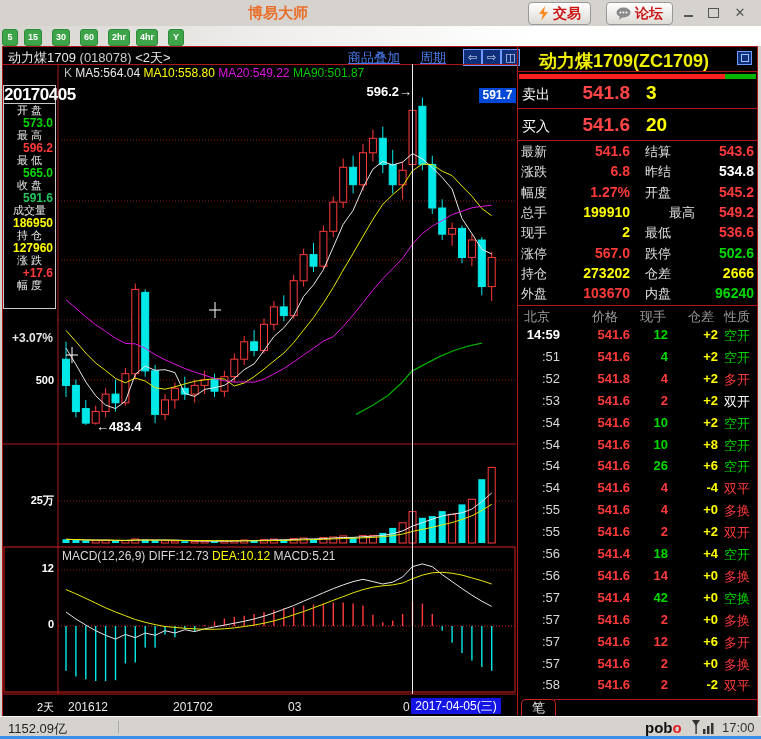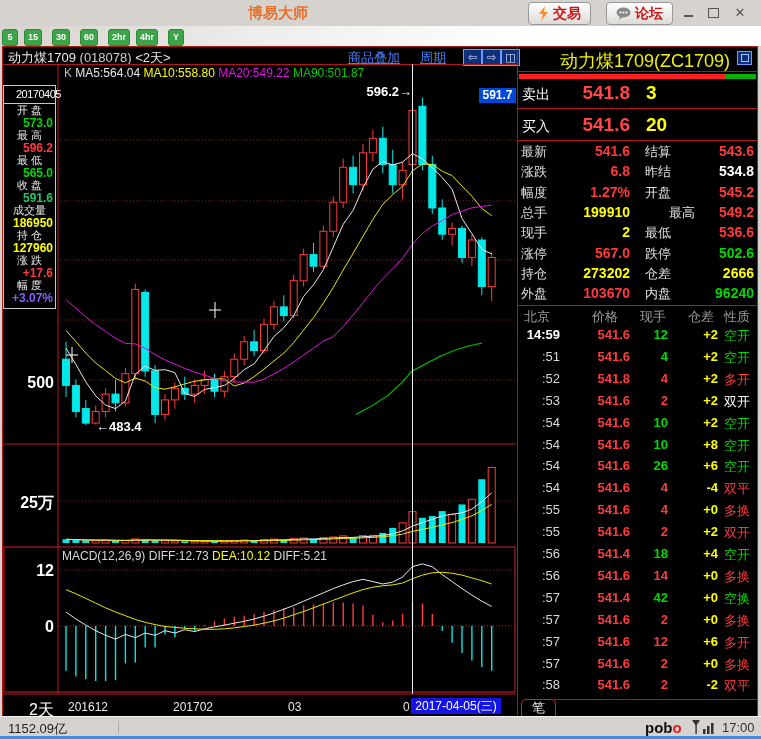--- a/index.html
+++ b/index.html
@@ -21,28 +21,28 @@
   
   #main-border{left:2px;top:46px;width:754px;height:669px;border:1px solid #b01818;background:#000;}
   .redline{background:#b01818;}
   .chead-text{top:49px;font-size:13px;color:#e8e8e8;white-space:nowrap;}
   .link{color:#4a7cf0;text-decoration:underline;font-size:13px;cursor:pointer;}
   .navico{top:49px;width:17px;height:15px;background:#0f2f7a;border:1px solid #6f9bff;color:#d6e4ff;
           font-size:11px;text-align:center;line-height:14px;cursor:pointer;}
   .ma-lab{font-size:12px;white-space:nowrap;}
   
   #info-panel{left:3px;top:85px;width:53px;height:224px;background:#000;border:1px solid #c8c8c8;box-sizing:border-box;}
-  #info-date{border-bottom:1px solid #c8c8c8;color:#fff;font-size:11px;font-weight:normal;text-align:center;height:17px;line-height:17px;letter-spacing:-0.5px;padding-left:12px;}
+  #info-date{border-bottom:1px solid #c8c8c8;color:#fff;font-size:17px;font-weight:bold;text-align:center;height:17px;line-height:17px;letter-spacing:-0.5px;}
   .info-field{height:25px;}
   .info-lab{color:#e8e8e8;font-size:11px;text-align:center;line-height:13px;}
   .info-val{font-size:12px;font-weight:bold;text-align:right;padding-right:2px;line-height:12px;}
-  .axlab{color:#fff;font-size:16px;font-weight:bold;text-align:right;}
+  .axlab{color:#fff;font-size:11px;font-weight:bold;text-align:right;}
   .anno{color:#fff;font-size:13px;font-weight:bold;white-space:nowrap;}
   
-  #q-title{left:518px;top:49px;width:212px;text-align:right;color:#f0f000;font-size:18px;font-weight:normal;}
+  #q-title{left:518px;top:49px;width:212px;text-align:center;color:#f0f000;font-size:18px;font-weight:bold;}
   .bigrow-lab{font-size:14px;color:#fff;}
   .bigrow-price{font-size:19px;font-weight:bold;color:#ff4545;}
   .bigrow-qty{font-size:19px;font-weight:bold;color:#ffff00;}
   .qlab{color:#e0e0e0;font-size:13px;}
   .qval{font-size:14px;font-weight:bold;text-align:right;}
   .th{color:#9a9a9a;font-size:13px;}
   .tick-cell{position:absolute;font-size:13px;text-align:right;white-space:nowrap;}
   #tab-bi{left:521px;top:699px;width:33px;height:16px;border:1px solid #cc2222;border-bottom:none;border-radius:5px 5px 0 0;
           color:#e8e8e8;font-size:13px;text-align:center;line-height:16px;background:#000;cursor:pointer;}
   #date-hl{left:411px;top:698px;width:90px;height:16px;background:#1414e6;color:#fff;font-size:12px;text-align:center;line-height:16px;}
@@ -357,40 +357,40 @@
         <div class="info-field">
           <div class="info-lab">持  仓</div>
           <div class="info-val" style="color: rgb(255, 255, 0);">127960</div>
         </div>
         <div class="info-field">
           <div class="info-lab">涨  跌</div>
           <div class="info-val" style="color: rgb(255, 58, 58);">+17.6</div>
         </div>
         <div class="info-field">
           <div class="info-lab">幅  度</div>
-          <div class="info-val" style="color: #8b5cf6;">+3.07%</div>
+          <div class="info-val" style="color: #e5e5e5; margin-top: 40px;">+3.07%</div>
         </div>
       </div>
   </div>
 
   <div class="abs anno" style="left:352px;top:84px;width:60px;text-align:right;">596.2→</div>
   <div class="abs anno" style="left:96px;top:419px;">←483.4</div>
   <div class="abs" id="lastp-box">591.7</div>
   <div class="abs axlab" style="left:20px;top:374px;width:34px;">500</div>
   <div class="abs axlab" style="left:20px;top:493px;width:34px;">25万</div>
   <div class="abs axlab" style="left:20px;top:562px;width:34px;">12</div>
   <div class="abs axlab" style="left:20px;top:618px;width:34px;">0</div>
   <div class="abs axlab" style="left:20px;top:700px;width:34px;font-weight:normal;">2天</div>
 
 
   <div class="abs ma-lab" style="left:62px;top:549px;">
     <span style="color:#d8d8d8;">MACD(12,26,9)</span>
     <span style="color:#d8d8d8;">DIFF:12.73</span>
     <span style="color:#ffff00;">DEA:10.12</span>
-    <span style="color:#d8d8d8;">DIFF:5.21</span>
+    <span style="color:#d8d8d8;">MACD:5.21</span>
   </div>
 
   <div id="time-axis">
       <span class="abs taxis" style="left: 68px;">201612</span>
       <span class="abs taxis" style="left: 173px;">201702</span>
       <span class="abs taxis" style="left: 288px;">03</span>
       <span class="abs taxis" style="left: 403px;">0</span>
     </div>
   <div class="abs" id="date-hl">2017-04-05(三)</div>
 

